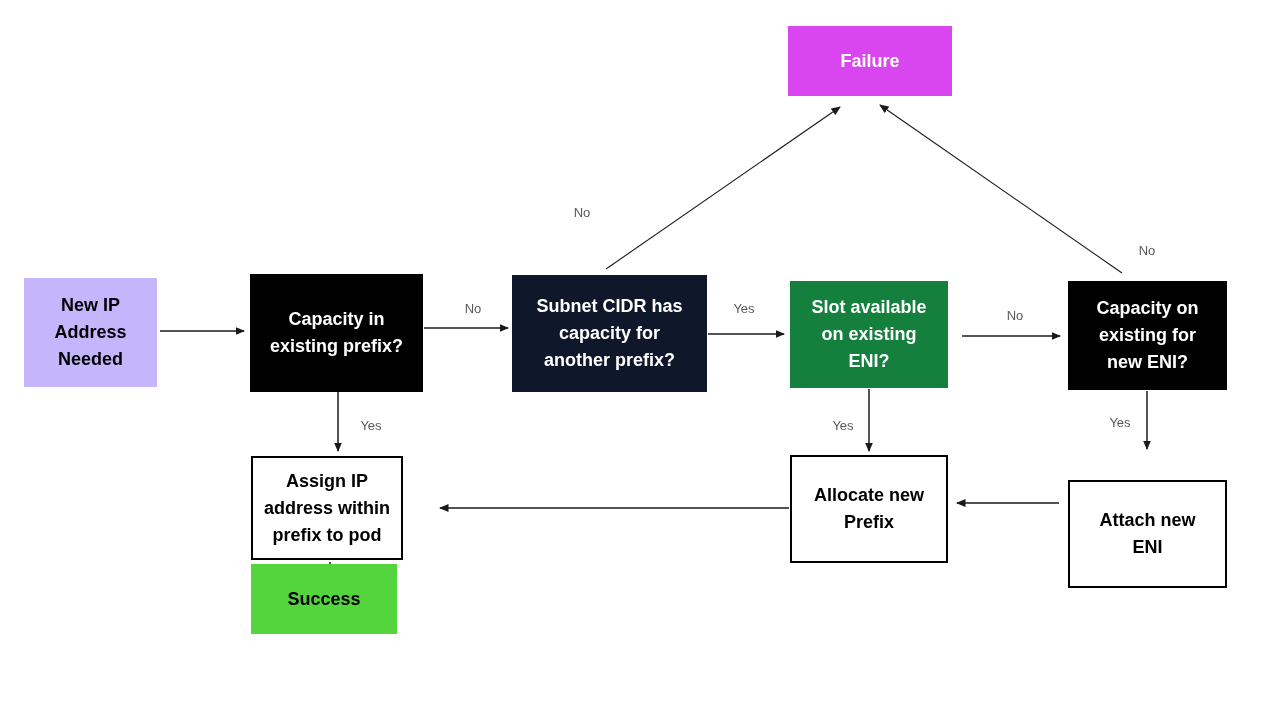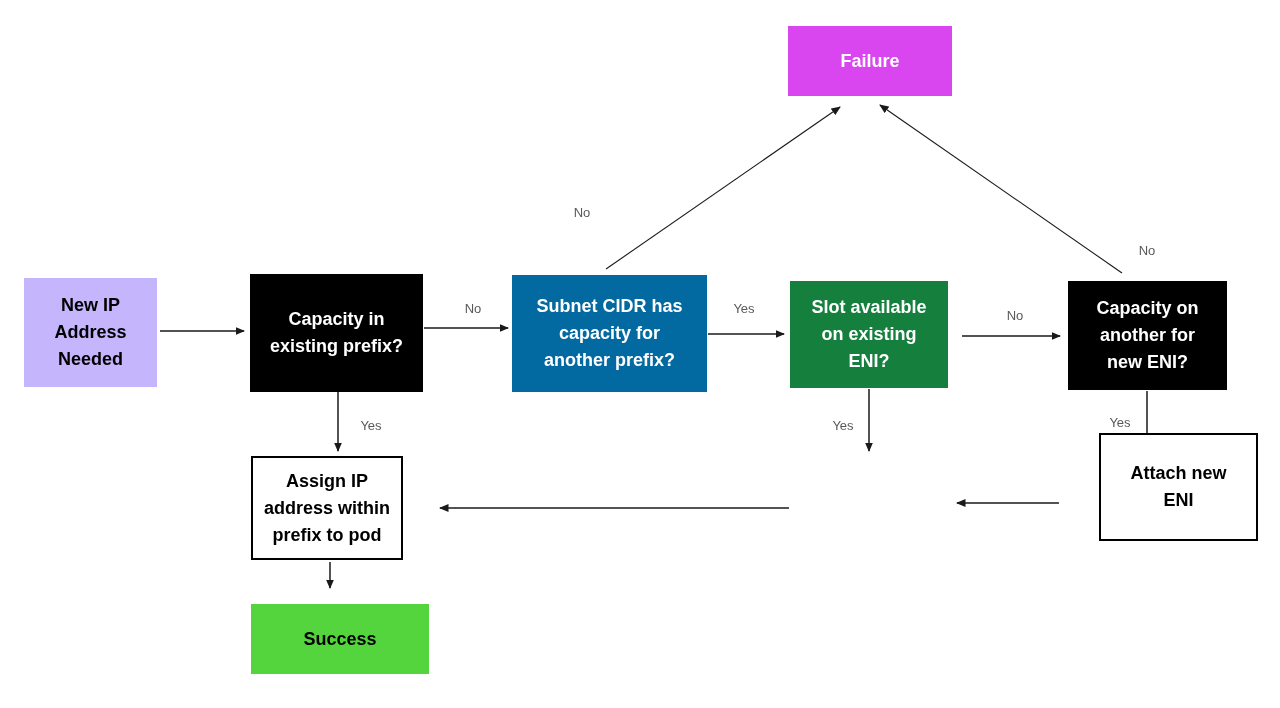--- a/index.html
+++ b/index.html
@@ -41,22 +41,22 @@
   }
   
   #n-start   { left: 24px;   top: 278px; width: 133px; height: 109px; }
   #n-cap     { left: 250px;  top: 274px; width: 173px; height: 118px; }
   #n-subnet  { left: 512px;  top: 275px; width: 195px; height: 117px; }
   #n-slot    { left: 790px;  top: 281px; width: 158px; height: 107px; }
   #n-capnew  { left: 1068px; top: 281px; width: 159px; height: 109px; }
   #n-failure { left: 788px;  top: 26px;  width: 164px; height: 70px;  }
   #n-assign  { left: 251px;  top: 456px; width: 152px; height: 104px; }
   #n-alloc   { left: 790px;  top: 455px; width: 158px; height: 108px; }
-  #n-attach  { left: 1068px; top: 433px; width: 159px; height: 108px; margin-left: 31px; }
-  #n-success { left: 251px;  top: 604px; width: 178px; height: 70px;  }
+  #n-attach  { left: 1068px; top: 480px; width: 159px; height: 108px; }
+  #n-success { left: 251px;  top: 564px; width: 146px; height: 70px;  }
   
   #l-no-cap-subnet    { left: 473px;  top: 308px; }
   #l-yes-subnet-slot  { left: 744px;  top: 308px; }
   #l-no-slot-capnew   { left: 1015px; top: 315px; }
   #l-no-subnet-fail   { left: 582px;  top: 212px; }
   #l-no-capnew-fail   { left: 1147px; top: 250px; }
   #l-yes-cap-assign   { left: 371px;  top: 425px; }
   #l-yes-slot-alloc   { left: 843px;  top: 425px; }
   #l-yes-capnew-attach{ left: 1120px; top: 422px; }
 </style>
@@ -97,38 +97,40 @@
     <line x1="330" y1="562" x2="330" y2="588" stroke="#1a1a1a" stroke-width="1.5" marker-end="url(#ah)"></line>
   </svg>
 
   <div class="node" id="n-start" style="background: #c4b5fd;">New IP
 Address
 Needed</div>
 
   <div class="node dark" id="n-cap" style="background: rgb(0, 0, 0);">Capacity in
 existing prefix?</div>
 
-  <div class="node dark" id="n-subnet" style="background: #0369a1;">Subnet CIDR has
+  <div class="node dark" id="n-subnet" style="background: #0f172a;">Subnet CIDR has
 capacity for
 another prefix?</div>
 
   <div class="node dark" id="n-slot" style="background: #15803d;">Slot available
 on existing
 ENI?</div>
 
   <div class="node dark" id="n-capnew" style="background: rgb(0, 0, 0);">Capacity on
-another for
+existing for
 new ENI?</div>
 
   <div class="node dark" id="n-failure" style="background: #d946ef;">Failure</div>
 
   <div class="node bordered" id="n-assign">Assign IP
 address within
 prefix to pod</div>
 
+  <div class="node bordered" id="n-alloc">Allocate new
+Prefix</div>
 
   <div class="node bordered" id="n-attach">Attach new
 ENI</div>
 
   <div class="node" id="n-success" style="background: rgb(84, 212, 61);">Success</div>
 
   <span class="elabel" id="l-no-cap-subnet">No</span>
   <span class="elabel" id="l-yes-subnet-slot">Yes</span>
   <span class="elabel" id="l-no-slot-capnew">No</span>
   <span class="elabel" id="l-no-subnet-fail">No</span>

